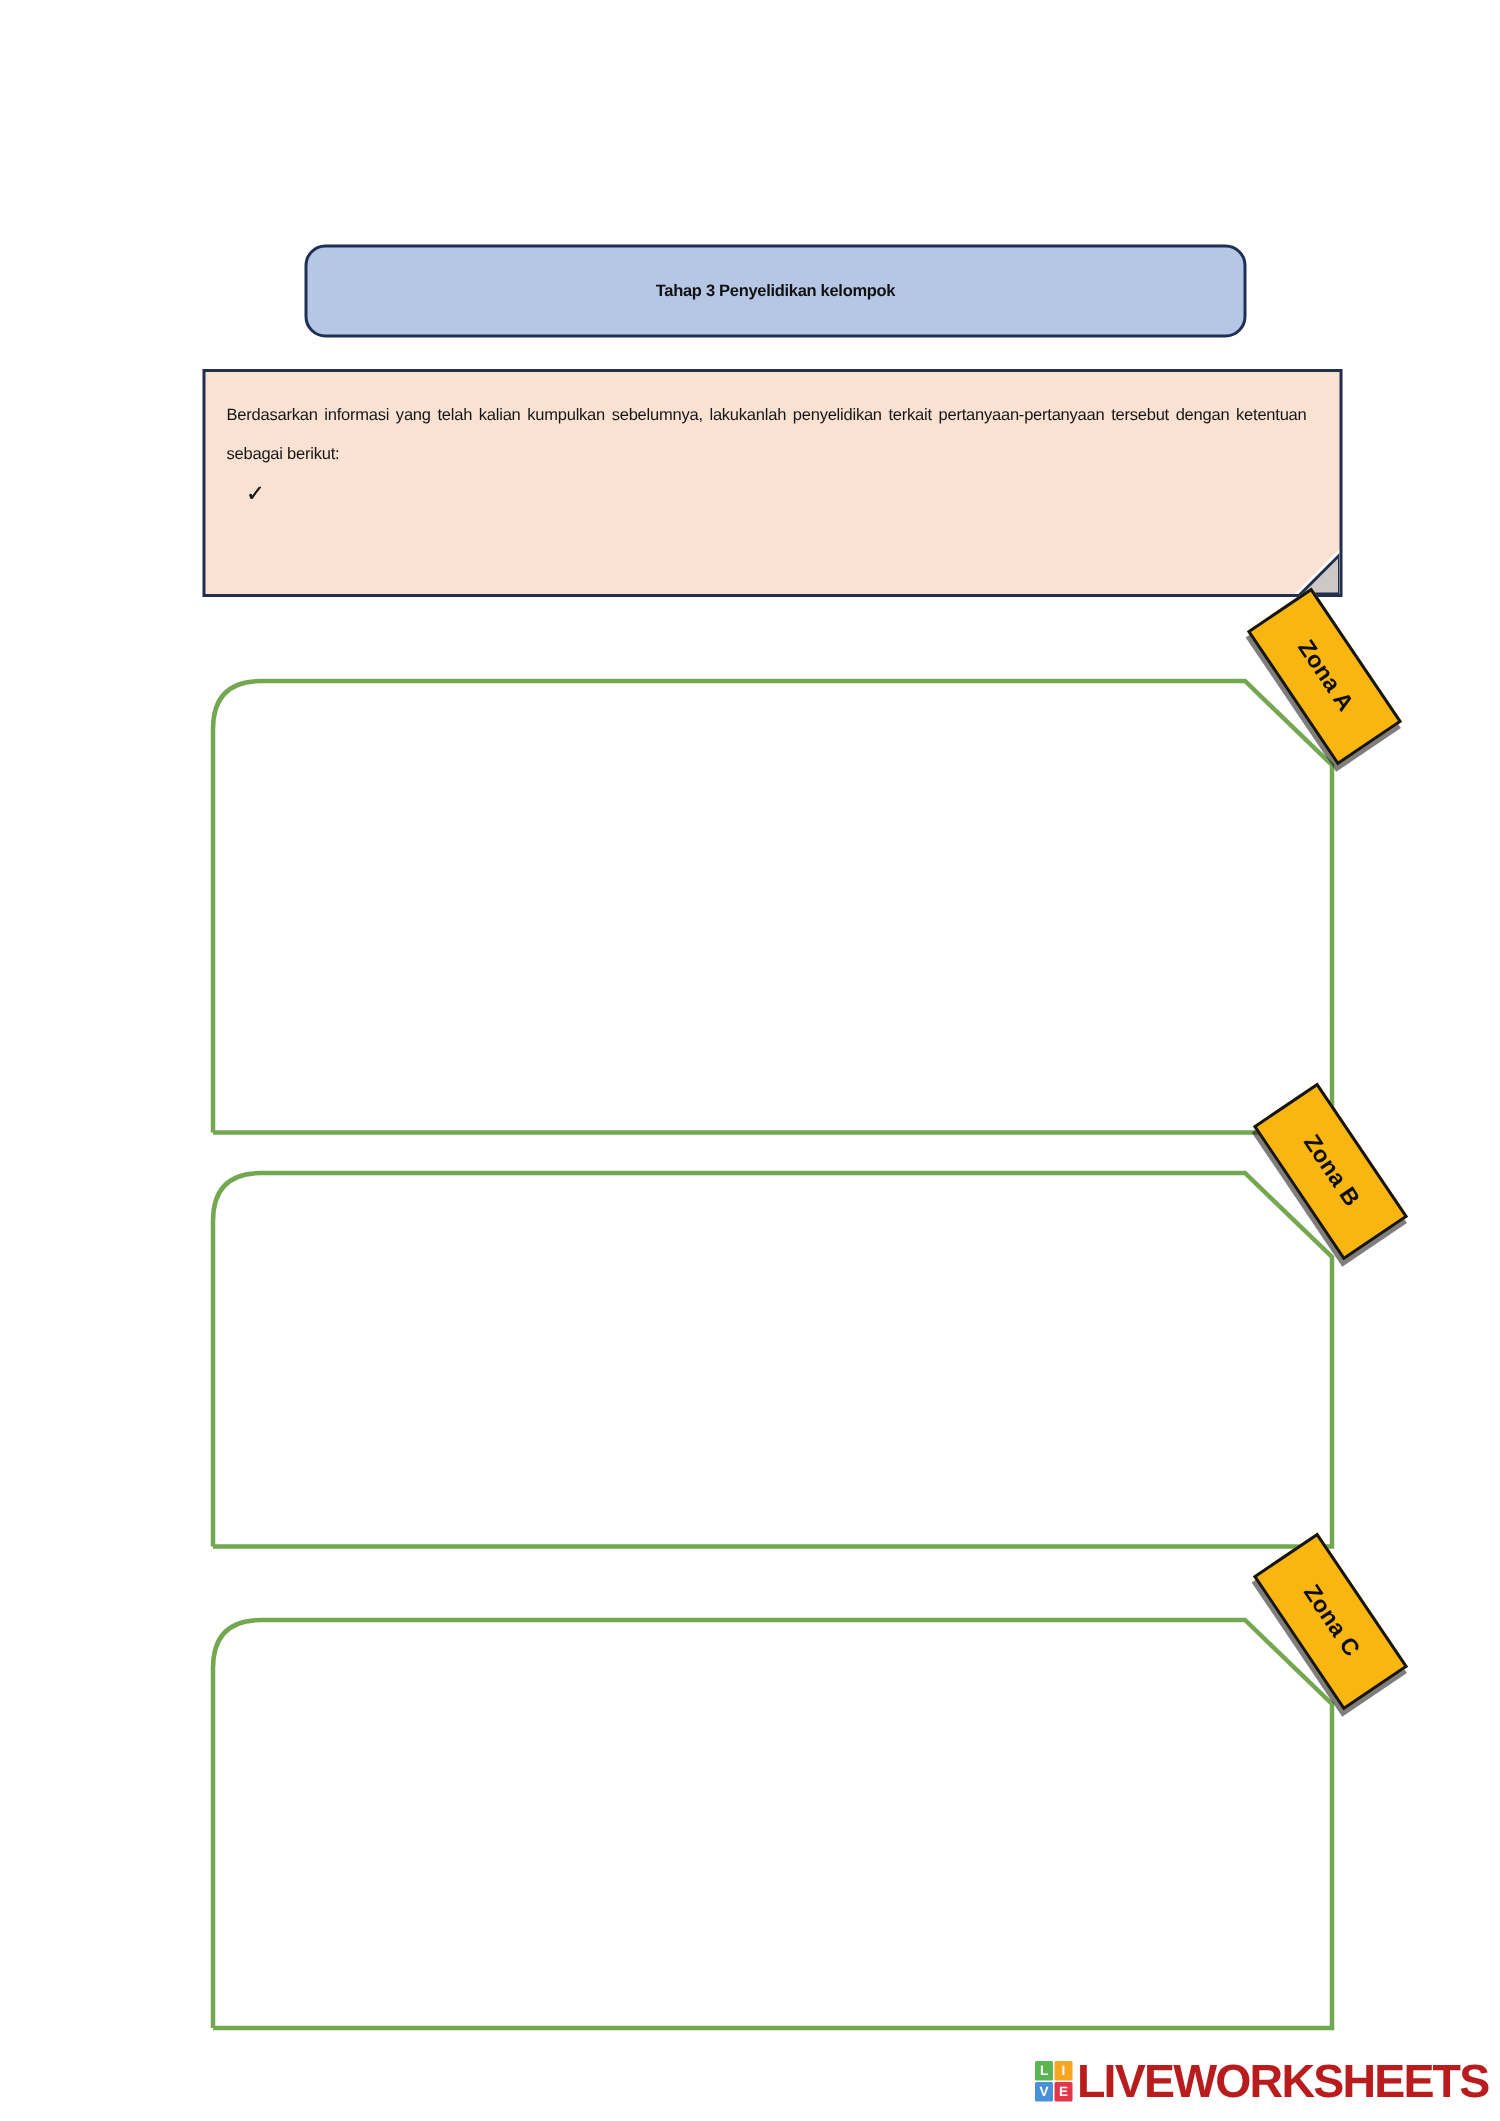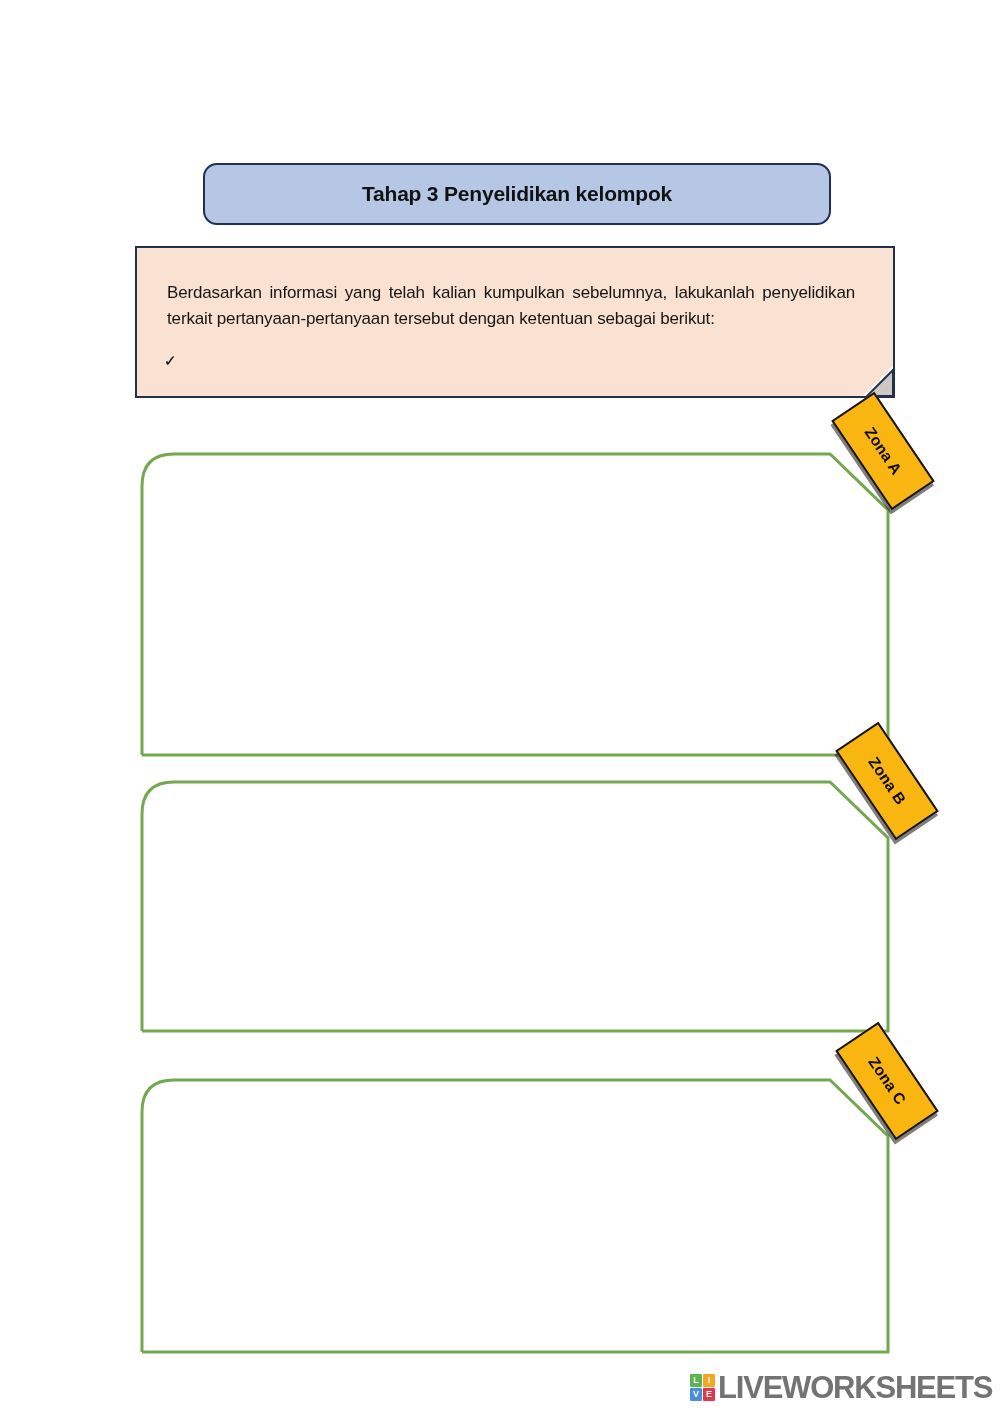--- a/index.html
+++ b/index.html
@@ -34,21 +34,21 @@
     height: 62px;
     background: #b6c7e6;
     border: 2px solid #1f3055;
     border-radius: 14px;
     box-sizing: border-box;
     display: flex;
     align-items: center;
     justify-content: center;
   }
   .stage-header-text {
-    font-size: 21px;
+    font-size: 11px;
     font-weight: bold;
     color: #111111;
     letter-spacing: -0.2px;
     text-align: right;
     white-space: nowrap;
   }
 
   
   .note {
     position: absolute;
@@ -65,24 +65,24 @@
     position: absolute;
     right: 0px;
     bottom: 0px;
     width: 30px;
     height: 30px;
     overflow: hidden;
   }
   .note-fold-tri svg { display: block; }
 
   .note-p {
-    font-size: 17px;
+    font-size: 11px;
     line-height: 26px;
     color: #161616;
-    margin: 16px;
+    margin: 0;
     text-align: justify;
     letter-spacing: -0.15px;
   }
   .note-list {
     margin: 0;
     padding: 0;
     list-style: none;
   }
   .note-li {
     position: relative;
@@ -169,21 +169,21 @@
     border-radius: 1px;
     line-height: 1;
   }
   .lw-tile-l { background: #5ab552; }
   .lw-tile-i { background: #f5a623; }
   .lw-tile-v { background: #4a90d9; }
   .lw-tile-e { background: #e2364a; }
   .lw-word {
     font-size: 31px;
     font-weight: bold;
-    color: #737373;
+    color: #b91c1c;
     letter-spacing: -1.2px;
     line-height: 1;
   }
 </style>
 </head>
 <body>
 
 <div id="page">
 
   <div class="stage-header">

